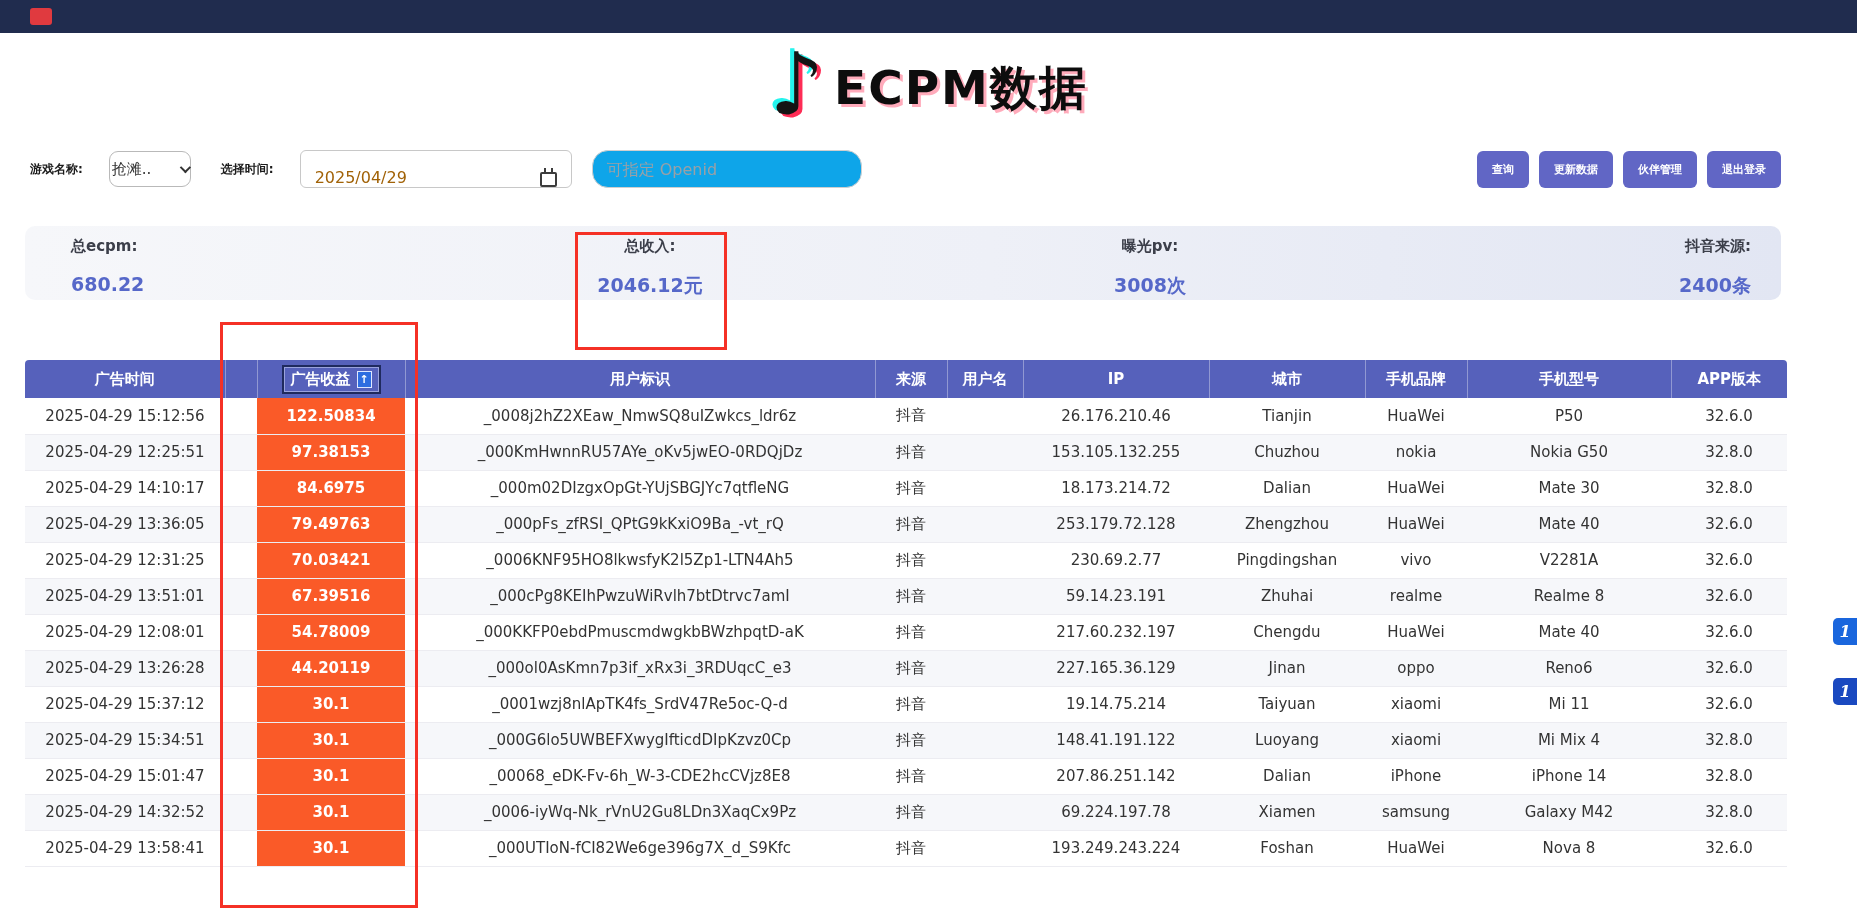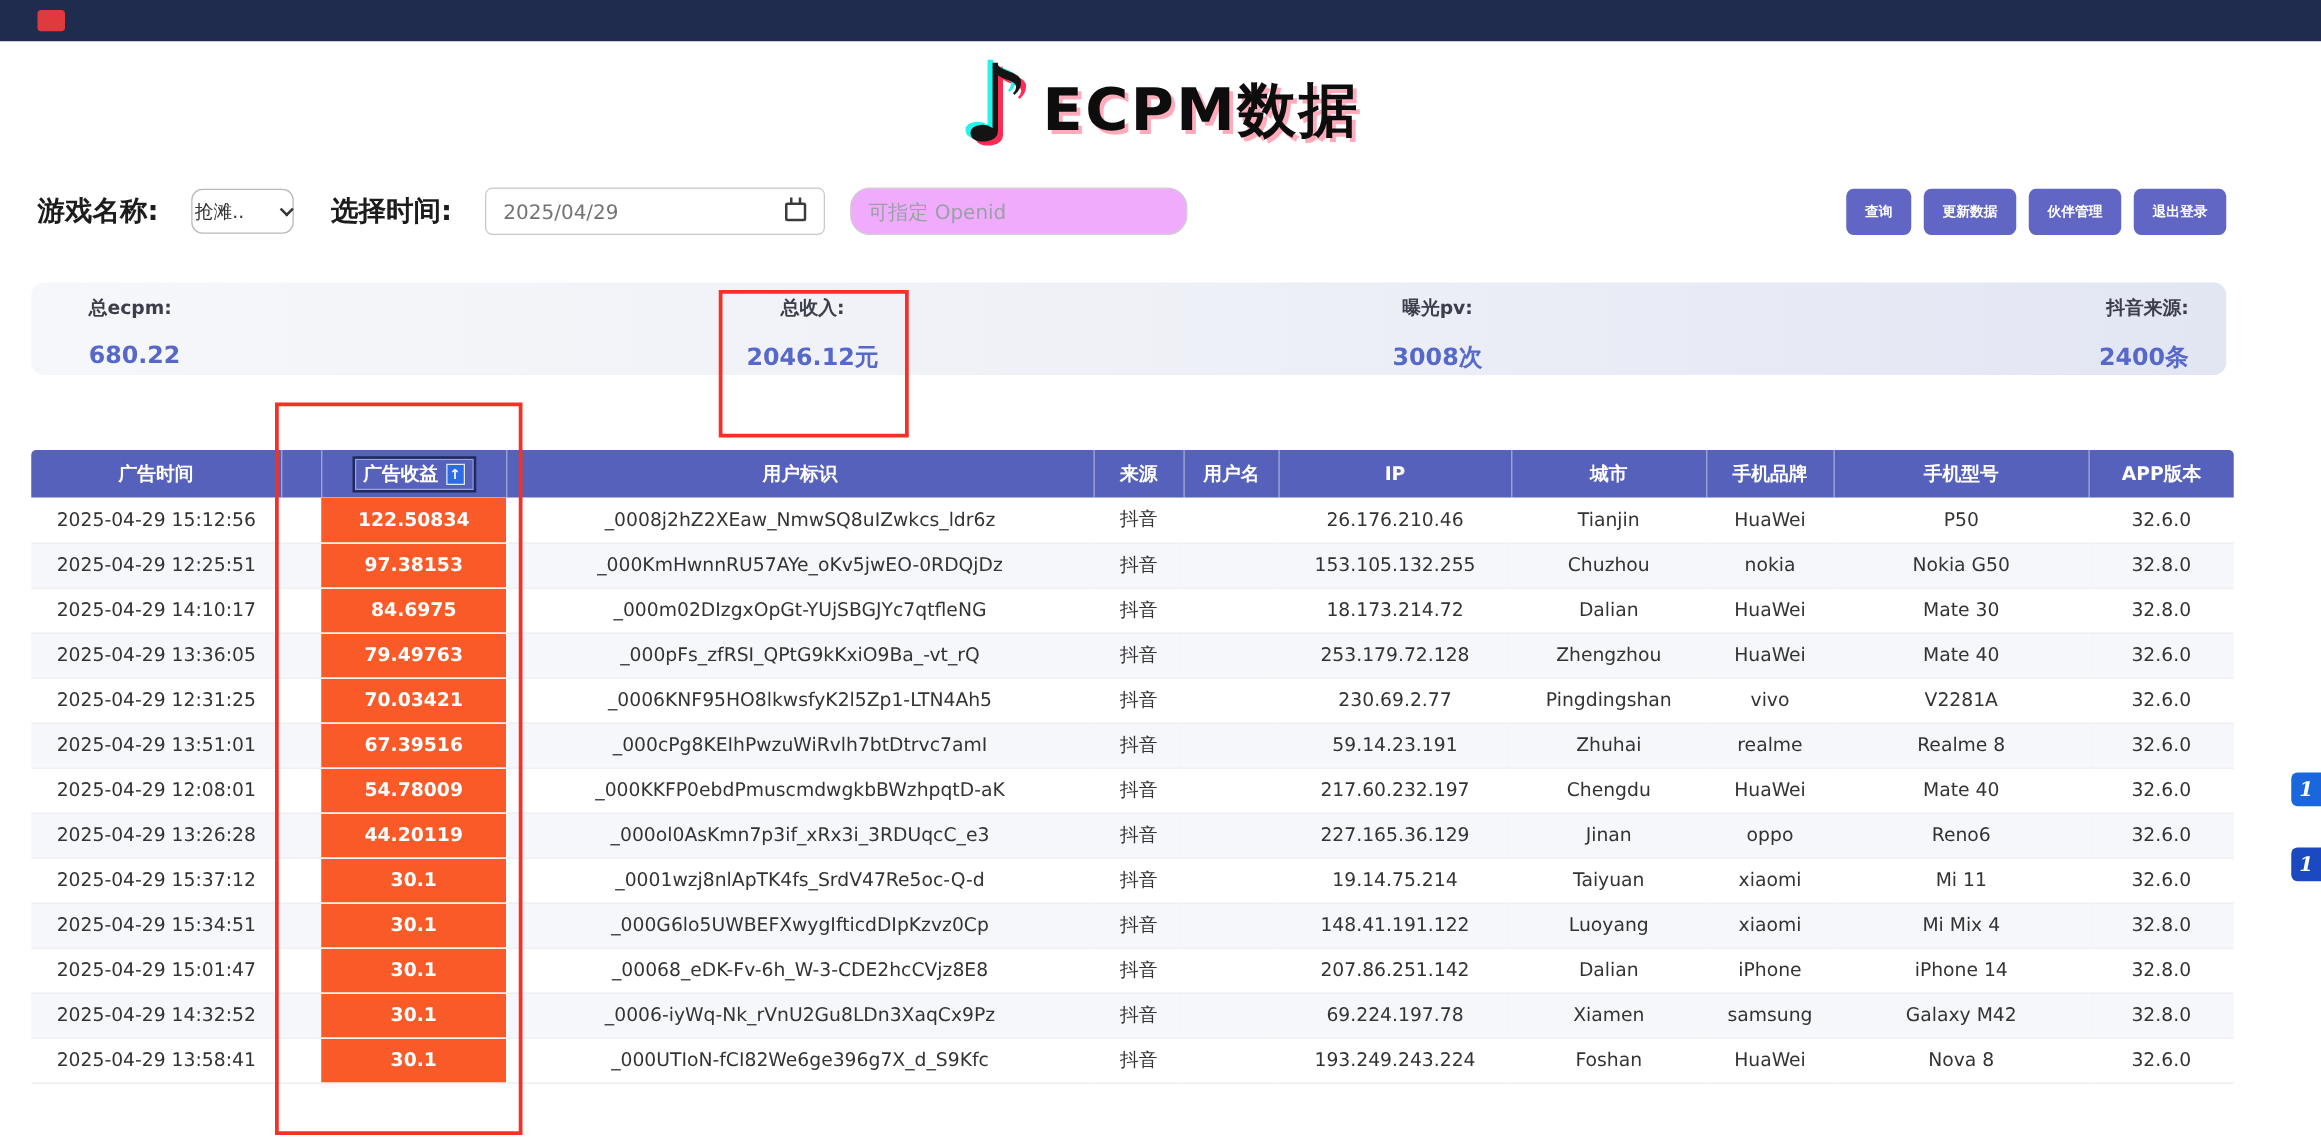--- a/index.html
+++ b/index.html
@@ -23,36 +23,36 @@
     text-shadow:-4px -3px 0 #25f4ee,4px 3px 0 #fe2c55;
     transform:translateY(-4px);
   }
   .logo-title{
     font-size:47px;font-weight:900;color:#0d0d0d;letter-spacing:2px;
     text-shadow:3px 3px 0 rgba(254,44,85,.4);
   }
 
   
   .filters{position:absolute;top:148px;left:30px;right:76px;height:42px;display:flex;align-items:center;}
-  .f-label{font-size:22px;font-weight:bold;color:#1c1c1c;white-space:nowrap;}
+  .f-label{font-size:12px;font-weight:bold;color:#1c1c1c;white-space:nowrap;}
   .select{
     margin-left:26px;width:82px;height:36px;border:1px solid #b9b9b9;border-radius:9px;background:#fff;
     display:flex;align-items:center;padding:0 2px;font-size:15px;color:#333;cursor:pointer;
   }
   .chev{width:8px;height:8px;border-right:2px solid #333;border-bottom:2px solid #333;transform:rotate(45deg) translateY(-2px);margin-left:auto;}
   .time-label{margin-left:30px;}
   .date-input{
     margin-left:26px;width:272px;height:38px;border:1px solid #c8c8c8;border-radius:6px;background:#fff;
-    display:flex;align-items:center;padding:0 14px;font-size:16px;color:#737373;
+    display:flex;align-items:flex-end;padding:0 14px;font-size:16px;color:#a16207;
   }
   .cal{width:17px;height:15px;border:2px solid #3c3c3c;border-radius:2px;position:relative;margin-left:auto;}
   .cal::before,.cal::after{content:"";position:absolute;top:-6px;width:2px;height:5px;background:#3c3c3c;}
   .cal::before{left:2px}.cal::after{right:2px}
   .openid-input{
-    margin-left:20px;width:270px;height:38px;border:1px solid #cfcfcf;border-radius:16px;background:#f0abfc;
+    margin-left:20px;width:270px;height:38px;border:1px solid #cfcfcf;border-radius:16px;background:#0ea5e9;
     padding:0 14px;font-size:16px;color:#333;font-family:inherit;
   }
   .openid-input::placeholder{color:#9aa0a6;}
   .btn-group{margin-left:auto;display:flex;gap:10px;}
   .btn{
     background:var(--accent);color:#fff;border:none;border-radius:6px;height:37px;padding:0 15px;
     font-size:11px;font-weight:bold;font-family:inherit;cursor:pointer;white-space:nowrap;
   }
 
   

